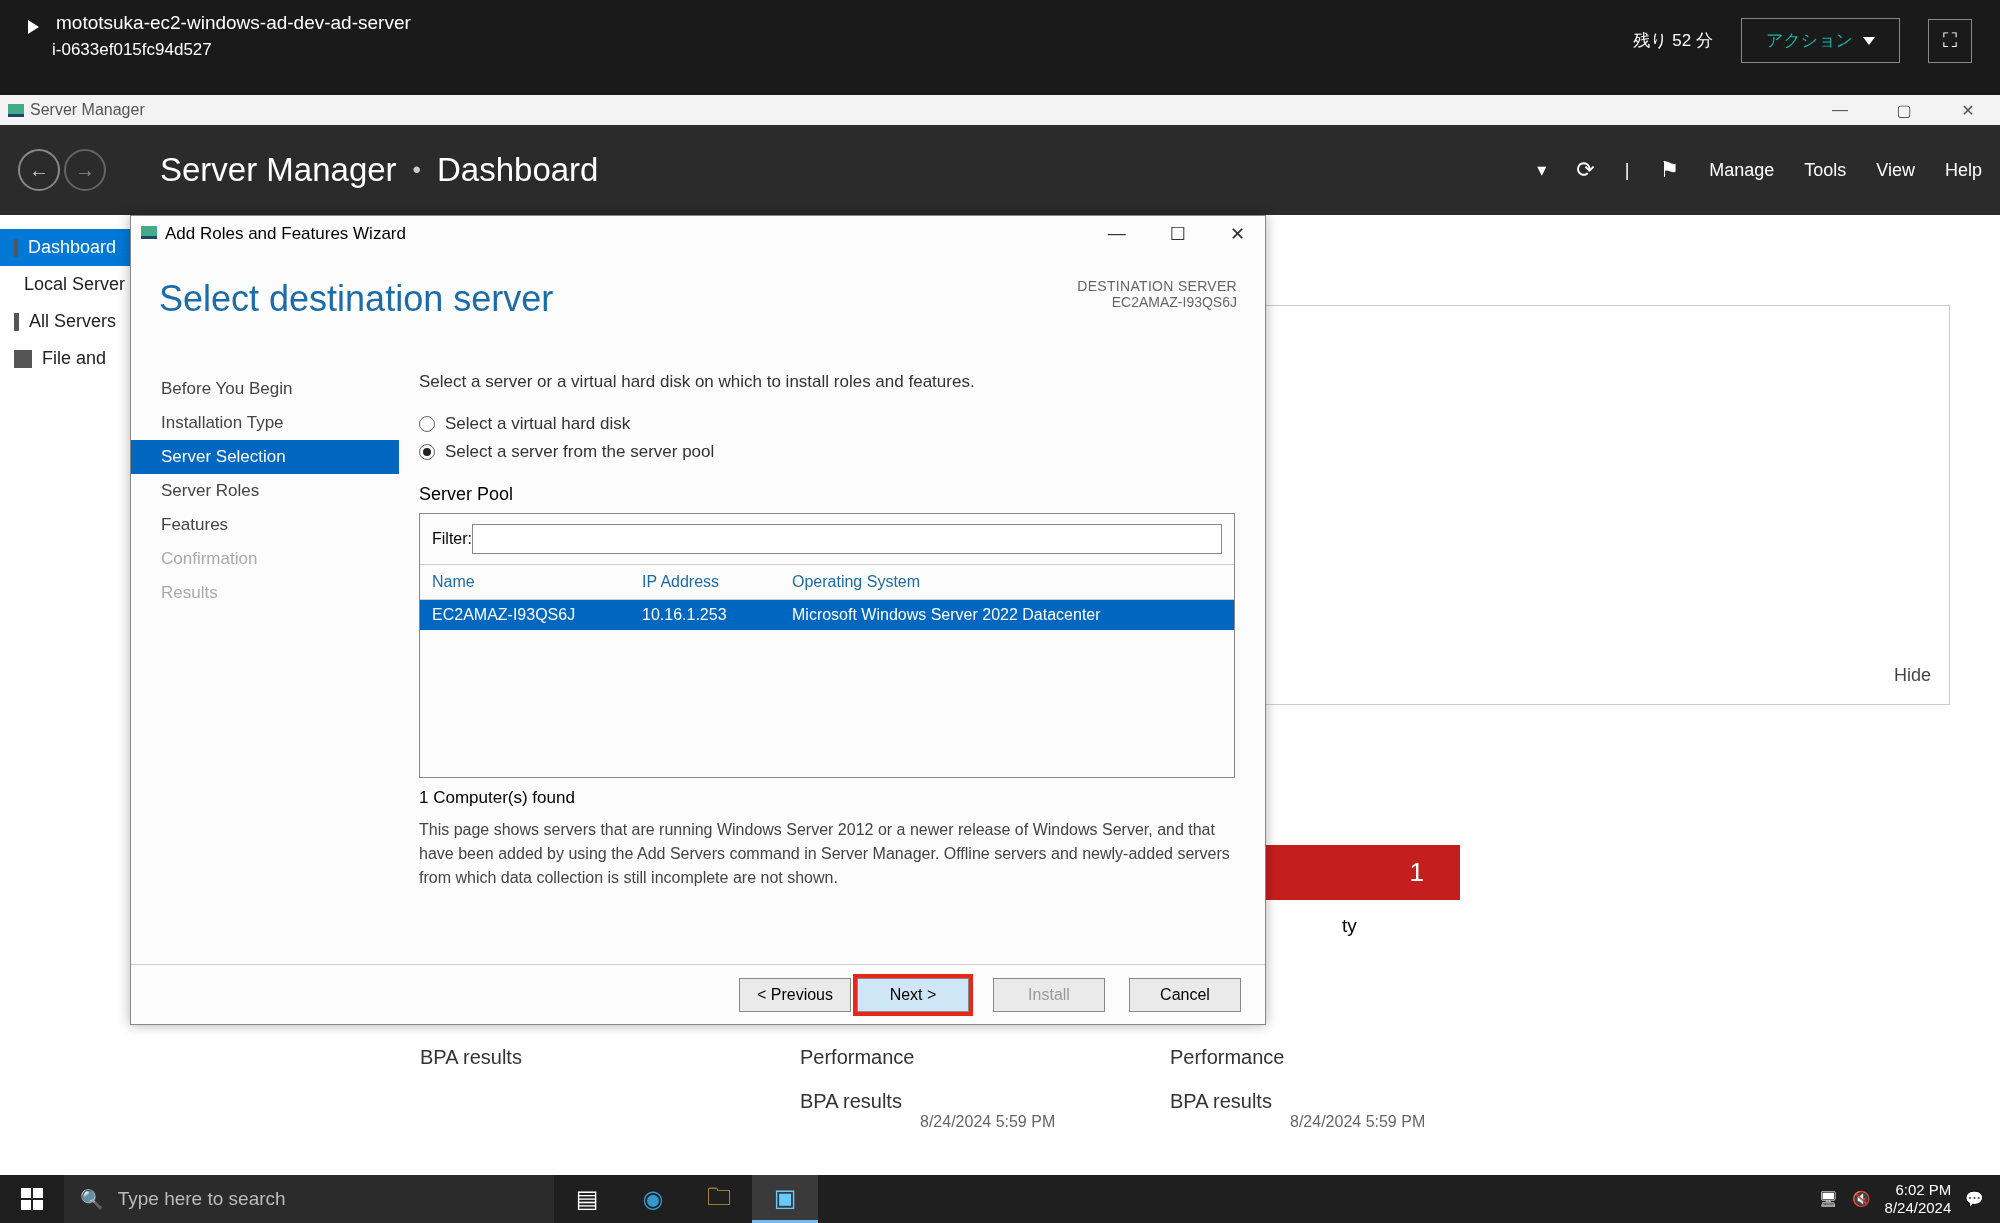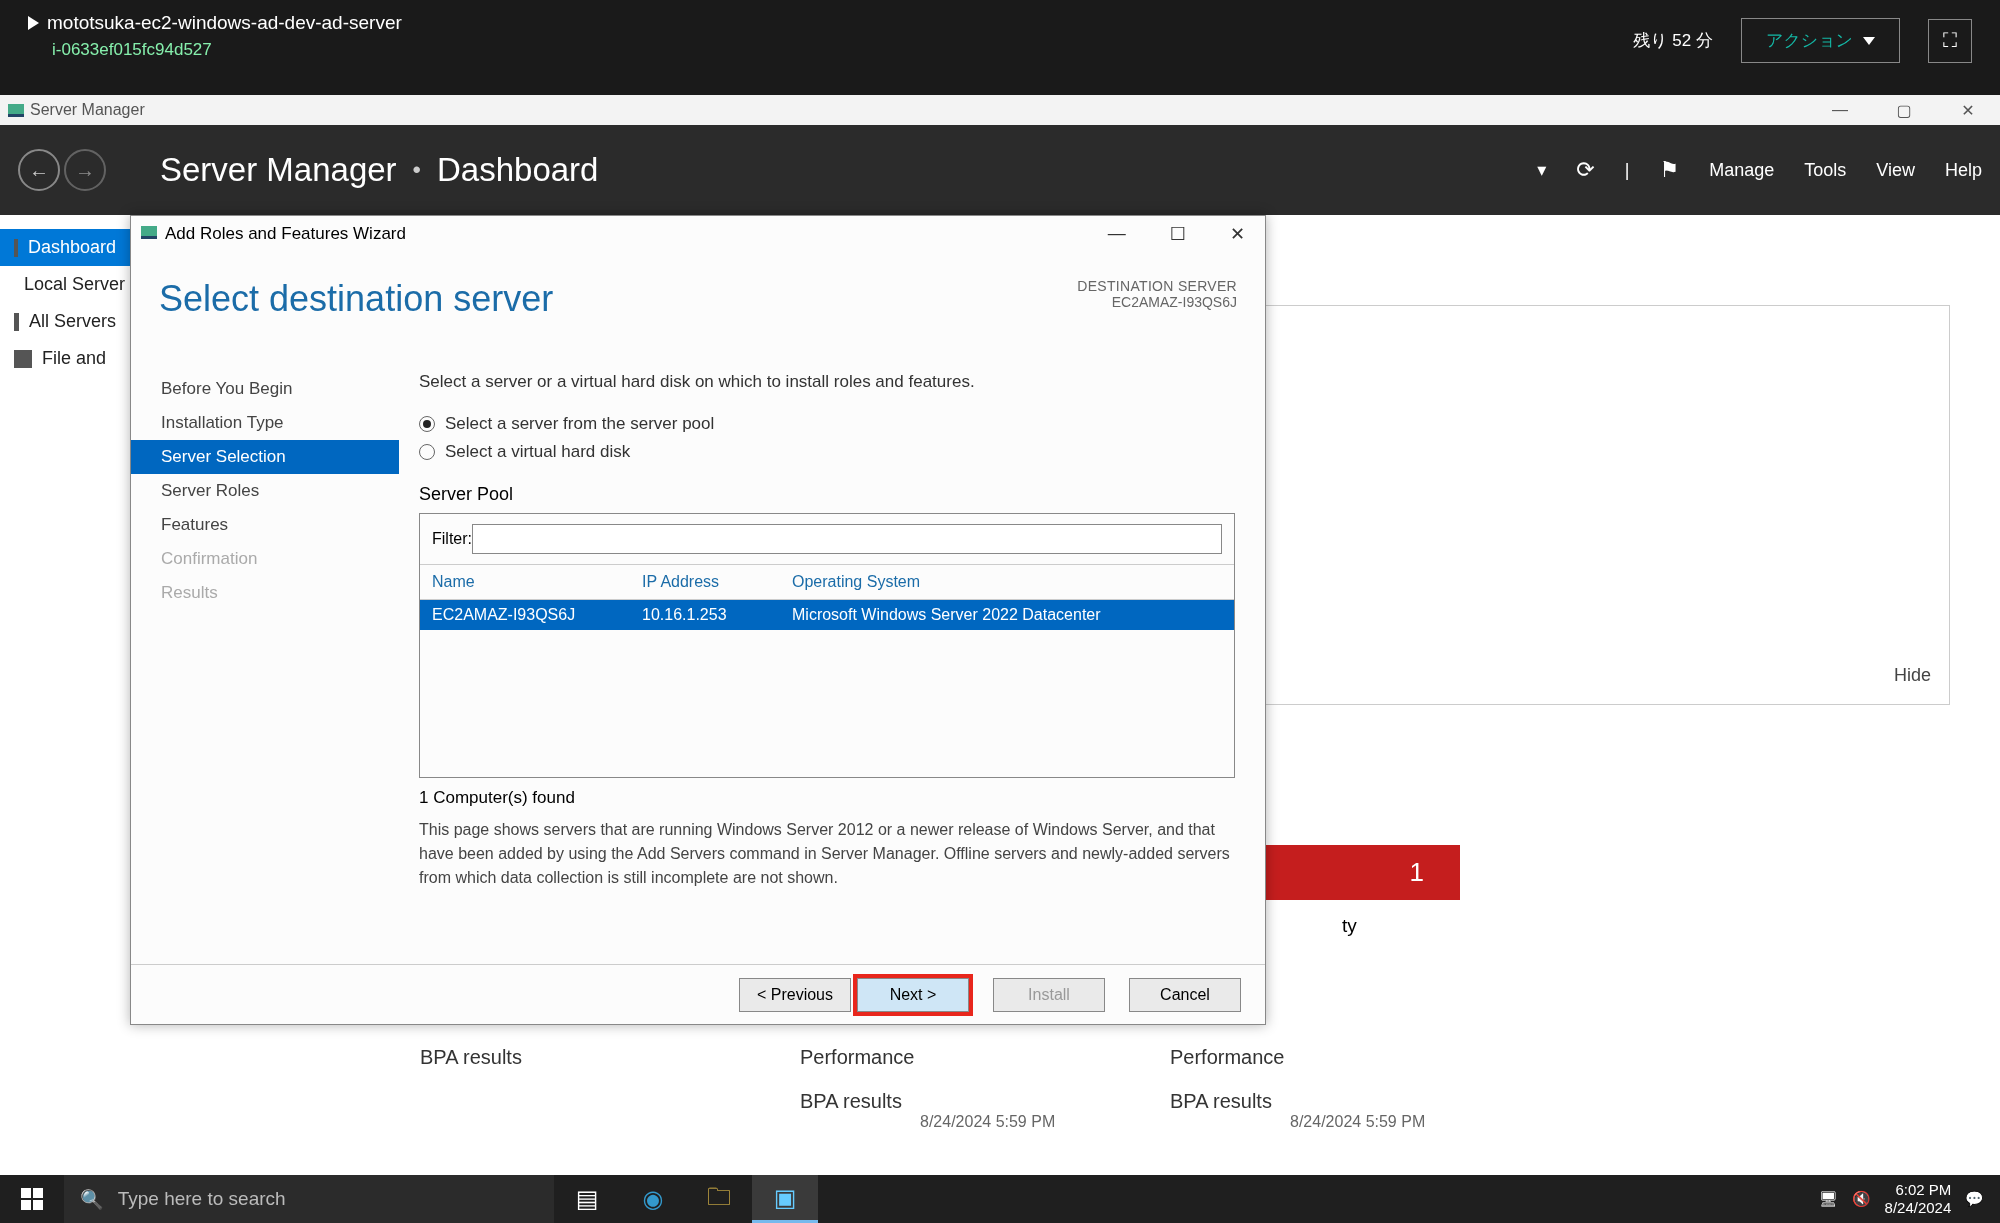--- a/index.html
+++ b/index.html
@@ -1,23 +1,23 @@
 <!DOCTYPE html>
 <html><head>
 <meta charset="utf-8">
 <style>
 * { margin: 0; padding: 0; box-sizing: border-box; font-family: "Segoe UI", Arial, sans-serif; }
 body { width: 2000px; height: 1223px; background: #000; overflow: hidden; position: relative; }
 
 
 .ec2-header { height: 95px; background: #1a1a1a; color: #fff; padding: 12px 28px; display: flex; justify-content: space-between; align-items: flex-start; }
 .ec2-left { display: flex; flex-direction: column; gap: 6px; }
-.ec2-instance-line { display: flex; align-items: center; gap: 8px; font-size: 19px; }
+.ec2-instance-line { display: flex; align-items: flex-end; gap: 17px; font-size: 19px; }
 .ec2-play { width: 0; height: 0; border-left: 11px solid #fff; border-top: 7px solid transparent; border-bottom: 7px solid transparent; }
-.ec2-id { font-size: 17px; color: #86efac; margin-left: 24px; }
+.ec2-id { font-size: 17px; color: #ffffff; margin-left: 24px; }
 .ec2-right { display: flex; align-items: center; gap: 28px; padding-top: 6px; }
 .ec2-remaining { font-size: 17px; }
 .ec2-action-btn { border: 1px solid #888; padding: 10px 24px; font-size: 17px; color: #14b8a6; display: flex; align-items: center; gap: 10px; }
 .ec2-action-btn .caret { width: 0; height: 0; border-left: 6px solid transparent; border-right: 6px solid transparent; border-top: 8px solid #fff; }
 .ec2-fullscreen { border: 1px solid #888; width: 44px; height: 44px; display: flex; align-items: center; justify-content: center; font-size: 20px; }
 
 
 .rdp-window { position: absolute; left: 0; top: 95px; right: 0; bottom: 0; background: #0a4d68; }
 .rdp-titlebar { height: 30px; background: #f3f3f3; display: flex; align-items: center; padding-left: 8px; font-size: 16px; color: #555; }
 .rdp-titlebar .sm-icon { width: 16px; height: 16px; margin-right: 6px; display: inline-block; }
@@ -265,26 +265,26 @@
       <div class="wizard-step selected">Server Selection</div>
       <div class="wizard-step">Server Roles</div>
       <div class="wizard-step">Features</div>
       <div class="wizard-step disabled">Confirmation</div>
       <div class="wizard-step disabled">Results</div>
     </div>
 
     <div class="wizard-main">
       <div class="wizard-desc">Select a server or a virtual hard disk on which to install roles and features.</div>
       <div class="radio-row">
+        <span class="radio"></span>
+        <span>Select a virtual hard disk</span>
+      </div>
+      <div class="radio-row">
         <span class="radio checked"></span>
         <span>Select a server from the server pool</span>
-      </div>
-      <div class="radio-row">
-        <span class="radio"></span>
-        <span>Select a virtual hard disk</span>
       </div>
       <div class="pool-label">Server Pool</div>
       <div class="pool-box">
         <div class="pool-filter">
           <span>Filter:</span>
           <input type="text" style="">
         </div>
         <div class="pool-table">
           <div class="pool-head">
             <div>Name</div>

